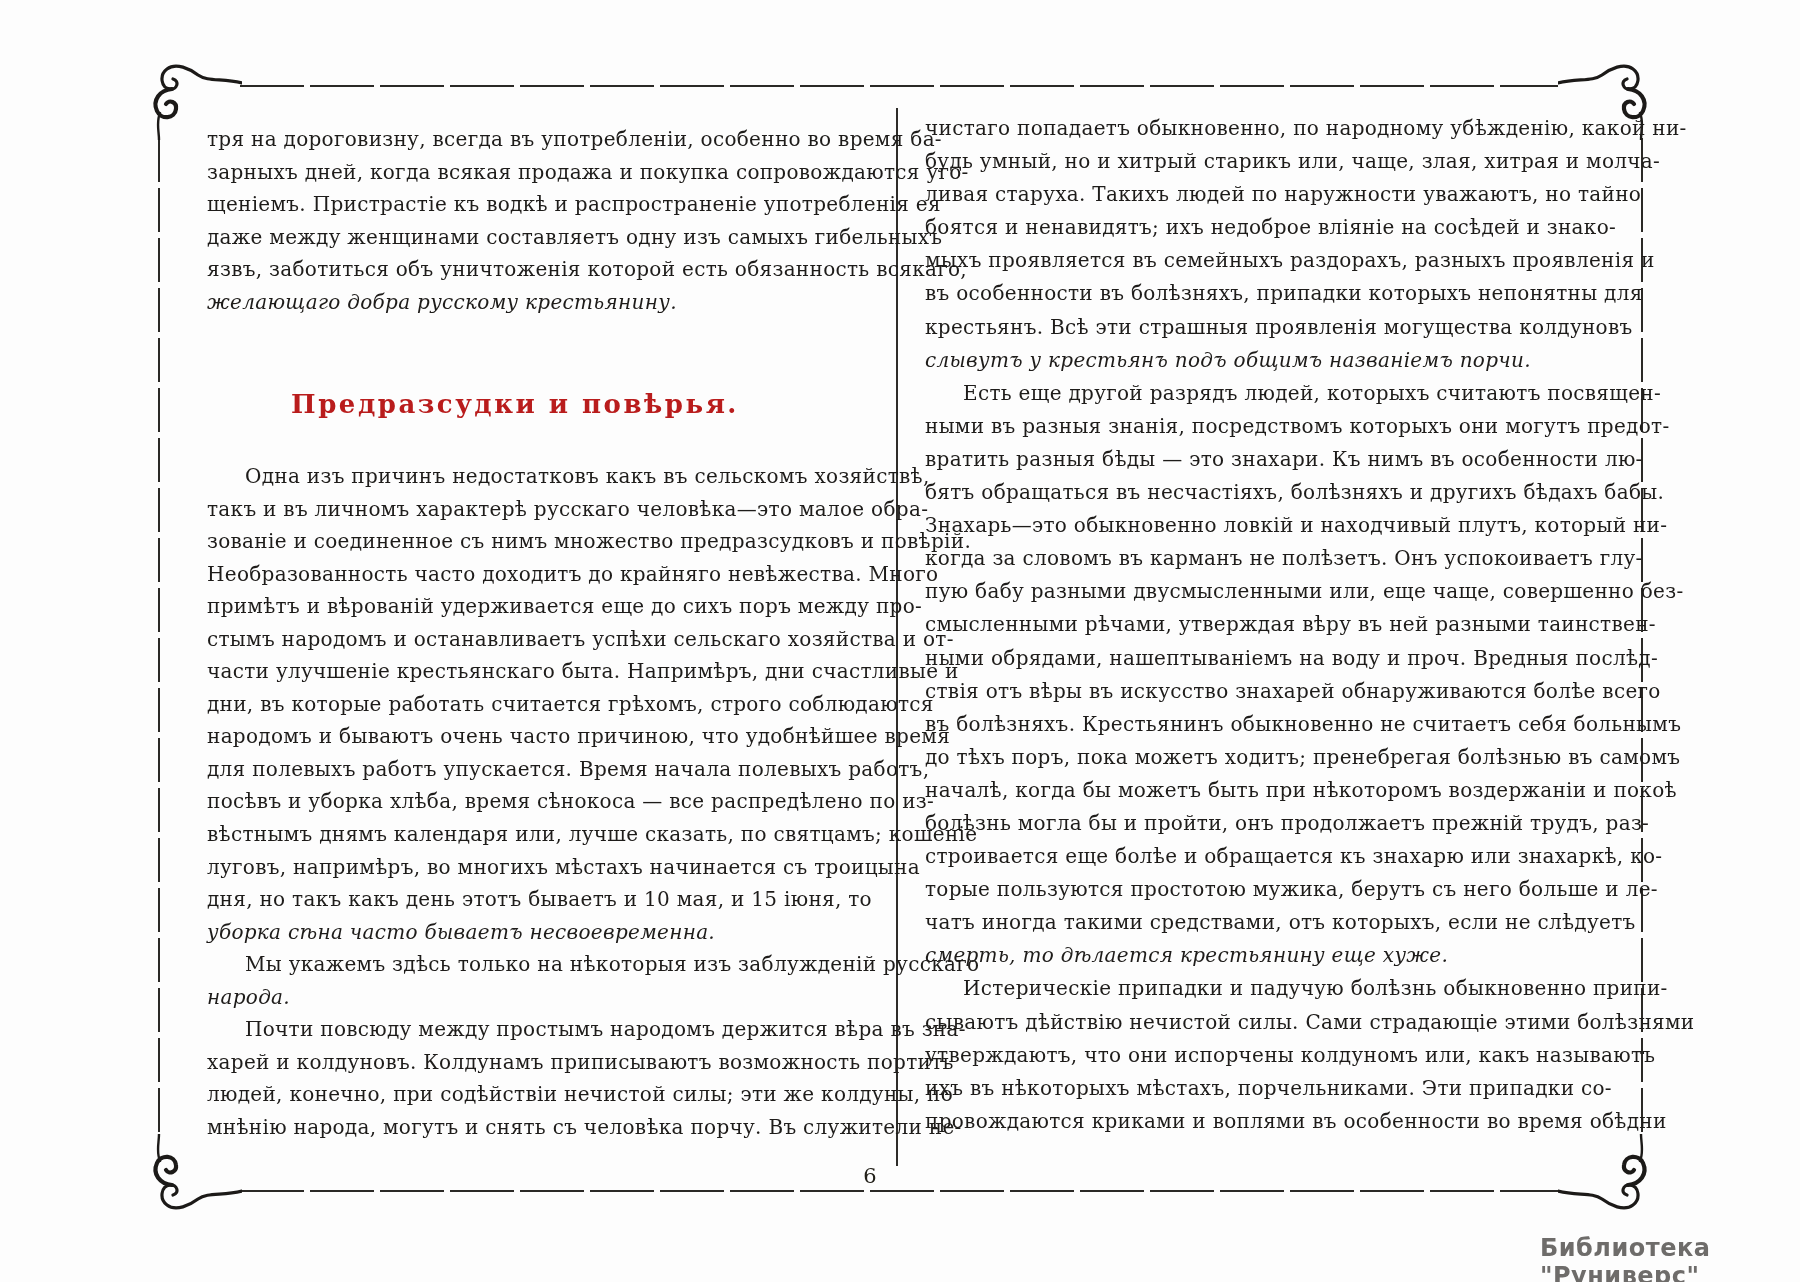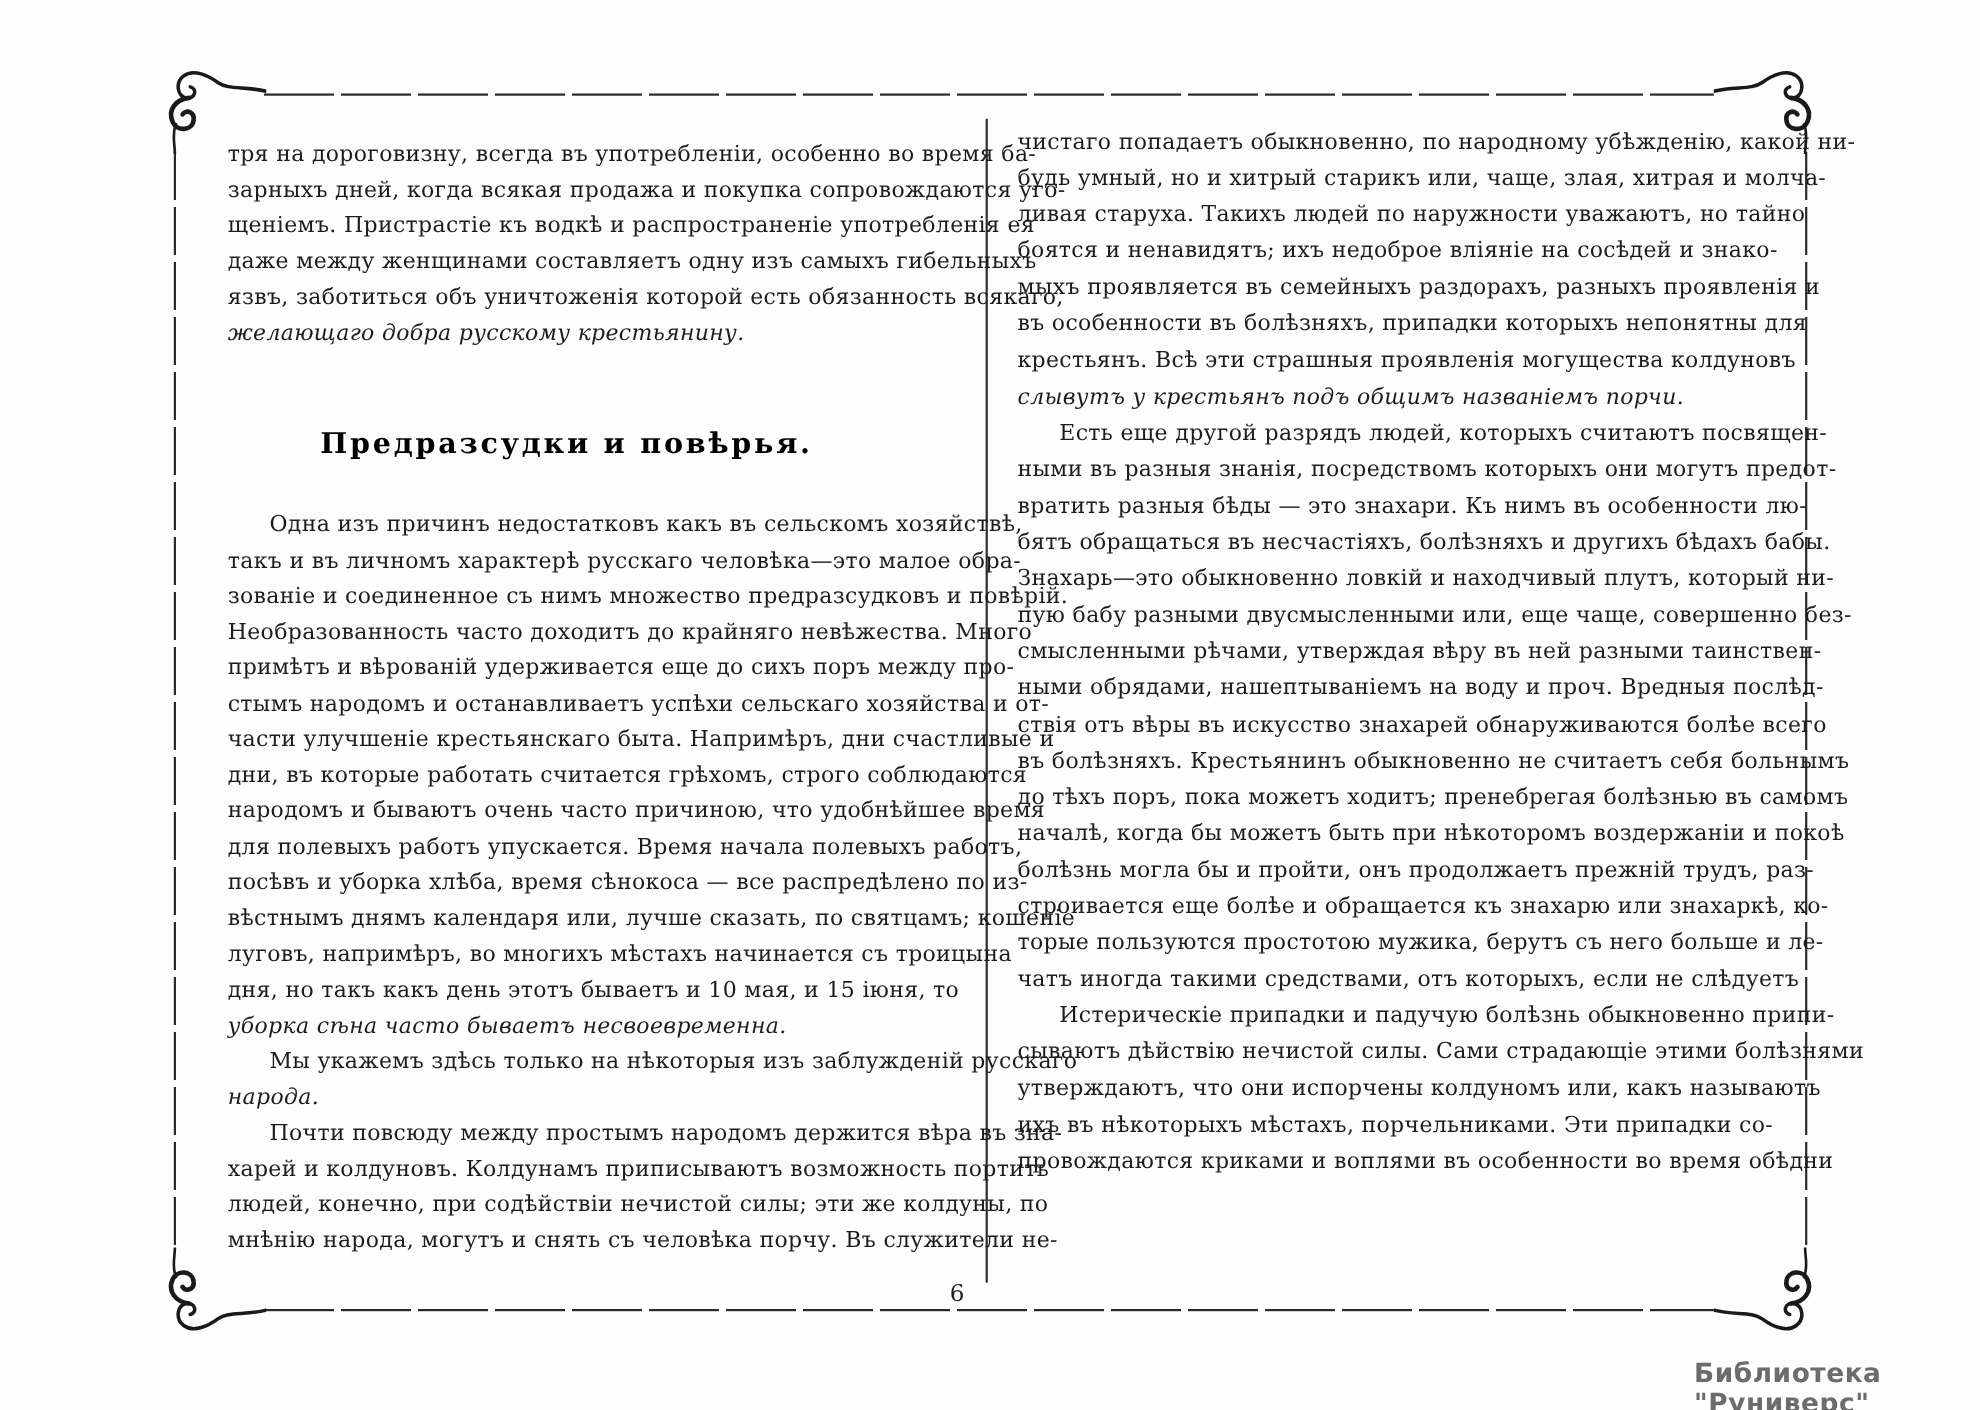--- a/index.html
+++ b/index.html
@@ -63,21 +63,21 @@
   }
   .line.last   { text-align-last: left; white-space: normal; font-style: italic; }
   .line.indent { text-indent: 38px; }
   #section-heading {
     position: absolute;
     left: 207px; top: 389px; width: 616px;
     text-align: center;
     font-size: 26px;
     font-weight: bold;
     letter-spacing: 2.5px;
-    color: #000000;
+    color: #b91c1c;
   }
   #page-number {
     position: absolute;
     left: 855px; top: 1164px; width: 30px;
     text-align: center;
     font-size: 21px;
     color: #222019;
   }
   #watermark {
     position: absolute;
@@ -174,31 +174,33 @@
         <div class="line">въ особенности въ болѣзняхъ, припадки которыхъ непонятны для</div>
         <div class="line">крестьянъ. Всѣ эти страшныя проявленія могущества колдуновъ</div>
         <div class="line last">слывутъ у крестьянъ подъ общимъ названіемъ порчи.</div>
       </div>
       <div class="para">
         <div class="line indent">Есть еще другой разрядъ людей, которыхъ считаютъ посвящен-</div>
         <div class="line">ными въ разныя знанія, посредствомъ которыхъ они могутъ предот-</div>
         <div class="line">вратить разныя бѣды — это знахари. Къ нимъ въ особенности лю-</div>
         <div class="line">бятъ обращаться въ несчастіяхъ, болѣзняхъ и другихъ бѣдахъ бабы.</div>
         <div class="line">Знахарь—это обыкновенно ловкій и находчивый плутъ, который ни-</div>
+        <div class="line">когда за словомъ въ карманъ не полѣзетъ. Онъ успокоиваетъ глу-</div>
         <div class="line">пую бабу разными двусмысленными или, еще чаще, совершенно без-</div>
         <div class="line">смысленными рѣчами, утверждая вѣру въ ней разными таинствен-</div>
         <div class="line">ными обрядами, нашептываніемъ на воду и проч. Вредныя послѣд-</div>
         <div class="line">ствія отъ вѣры въ искусство знахарей обнаруживаются болѣе всего</div>
         <div class="line">въ болѣзняхъ. Крестьянинъ обыкновенно не считаетъ себя больнымъ</div>
         <div class="line">до тѣхъ поръ, пока можетъ ходитъ; пренебрегая болѣзнью въ самомъ</div>
         <div class="line">началѣ, когда бы можетъ быть при нѣкоторомъ воздержаніи и покоѣ</div>
         <div class="line">болѣзнь могла бы и пройти, онъ продолжаетъ прежній трудъ, раз-</div>
         <div class="line">строивается еще болѣе и обращается къ знахарю или знахаркѣ, ко-</div>
         <div class="line">торые пользуются простотою мужика, берутъ съ него больше и ле-</div>
         <div class="line">чатъ иногда такими средствами, отъ которыхъ, если не слѣдуетъ</div>
+        <div class="line last">смерть, то дѣлается крестьянину еще хуже.</div>
       </div>
       <div class="para">
         <div class="line indent">Истерическіе припадки и падучую болѣзнь обыкновенно припи-</div>
         <div class="line">сываютъ дѣйствію нечистой силы. Сами страдающіе этими болѣзнями</div>
         <div class="line">утверждаютъ, что они испорчены колдуномъ или, какъ называютъ</div>
         <div class="line">ихъ въ нѣкоторыхъ мѣстахъ, порчельниками. Эти припадки со-</div>
         <div class="line">провождаются криками и воплями въ особенности во время обѣдни</div>
       </div>
     </div>
 

